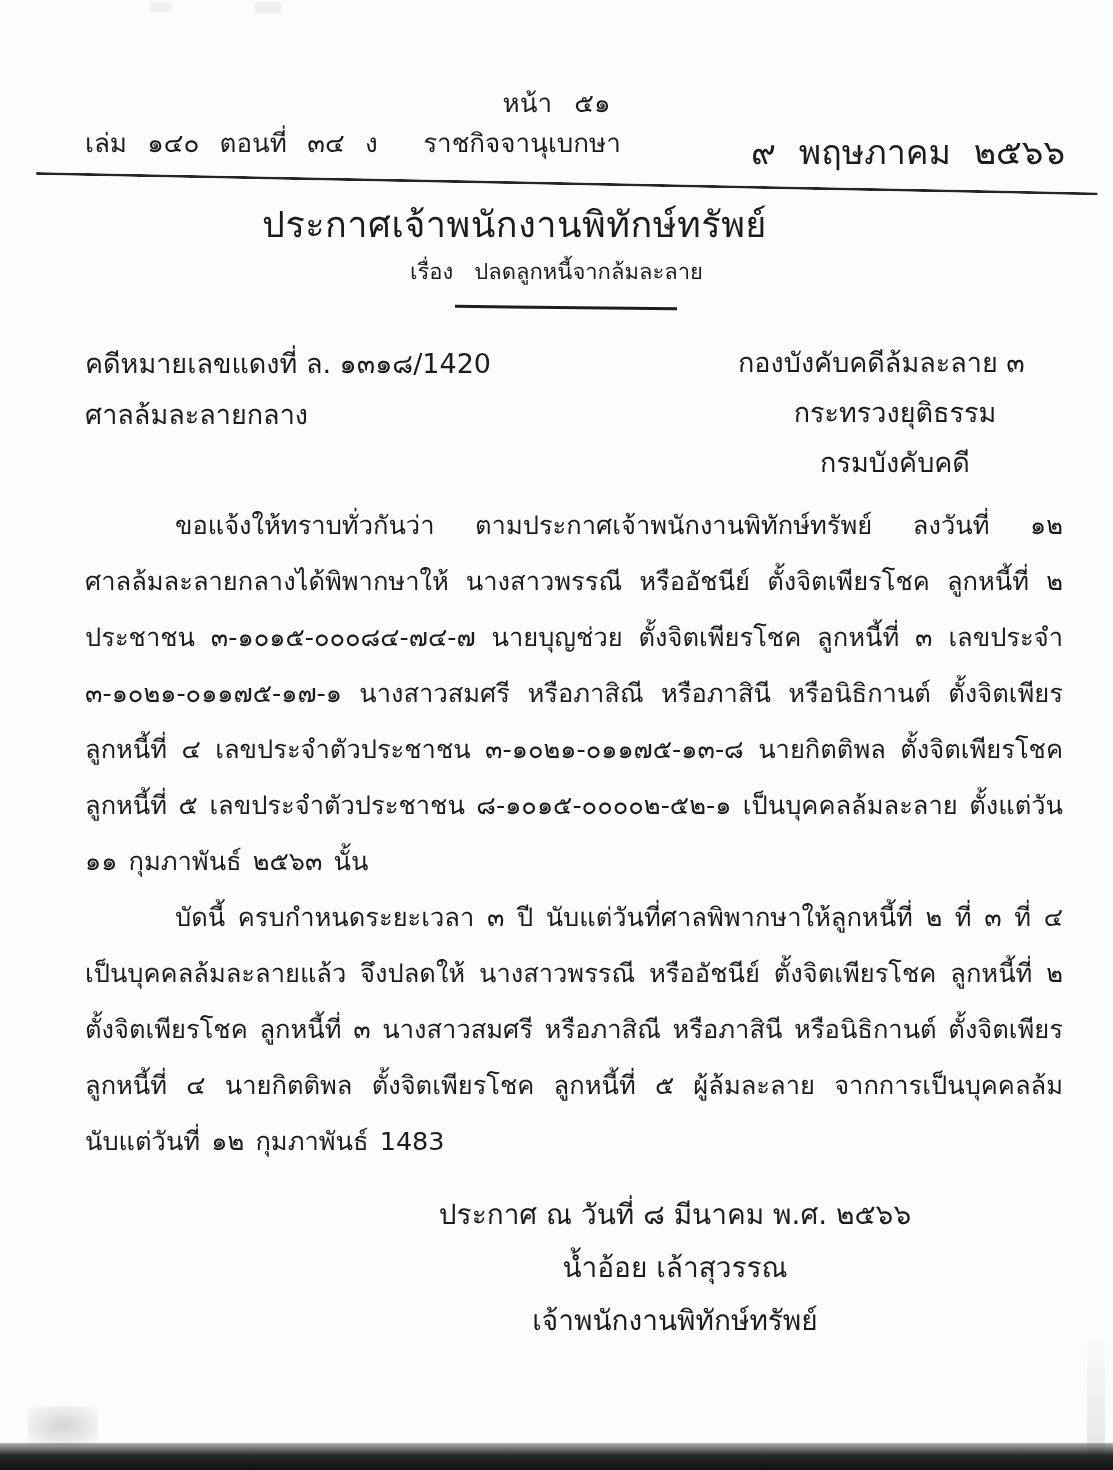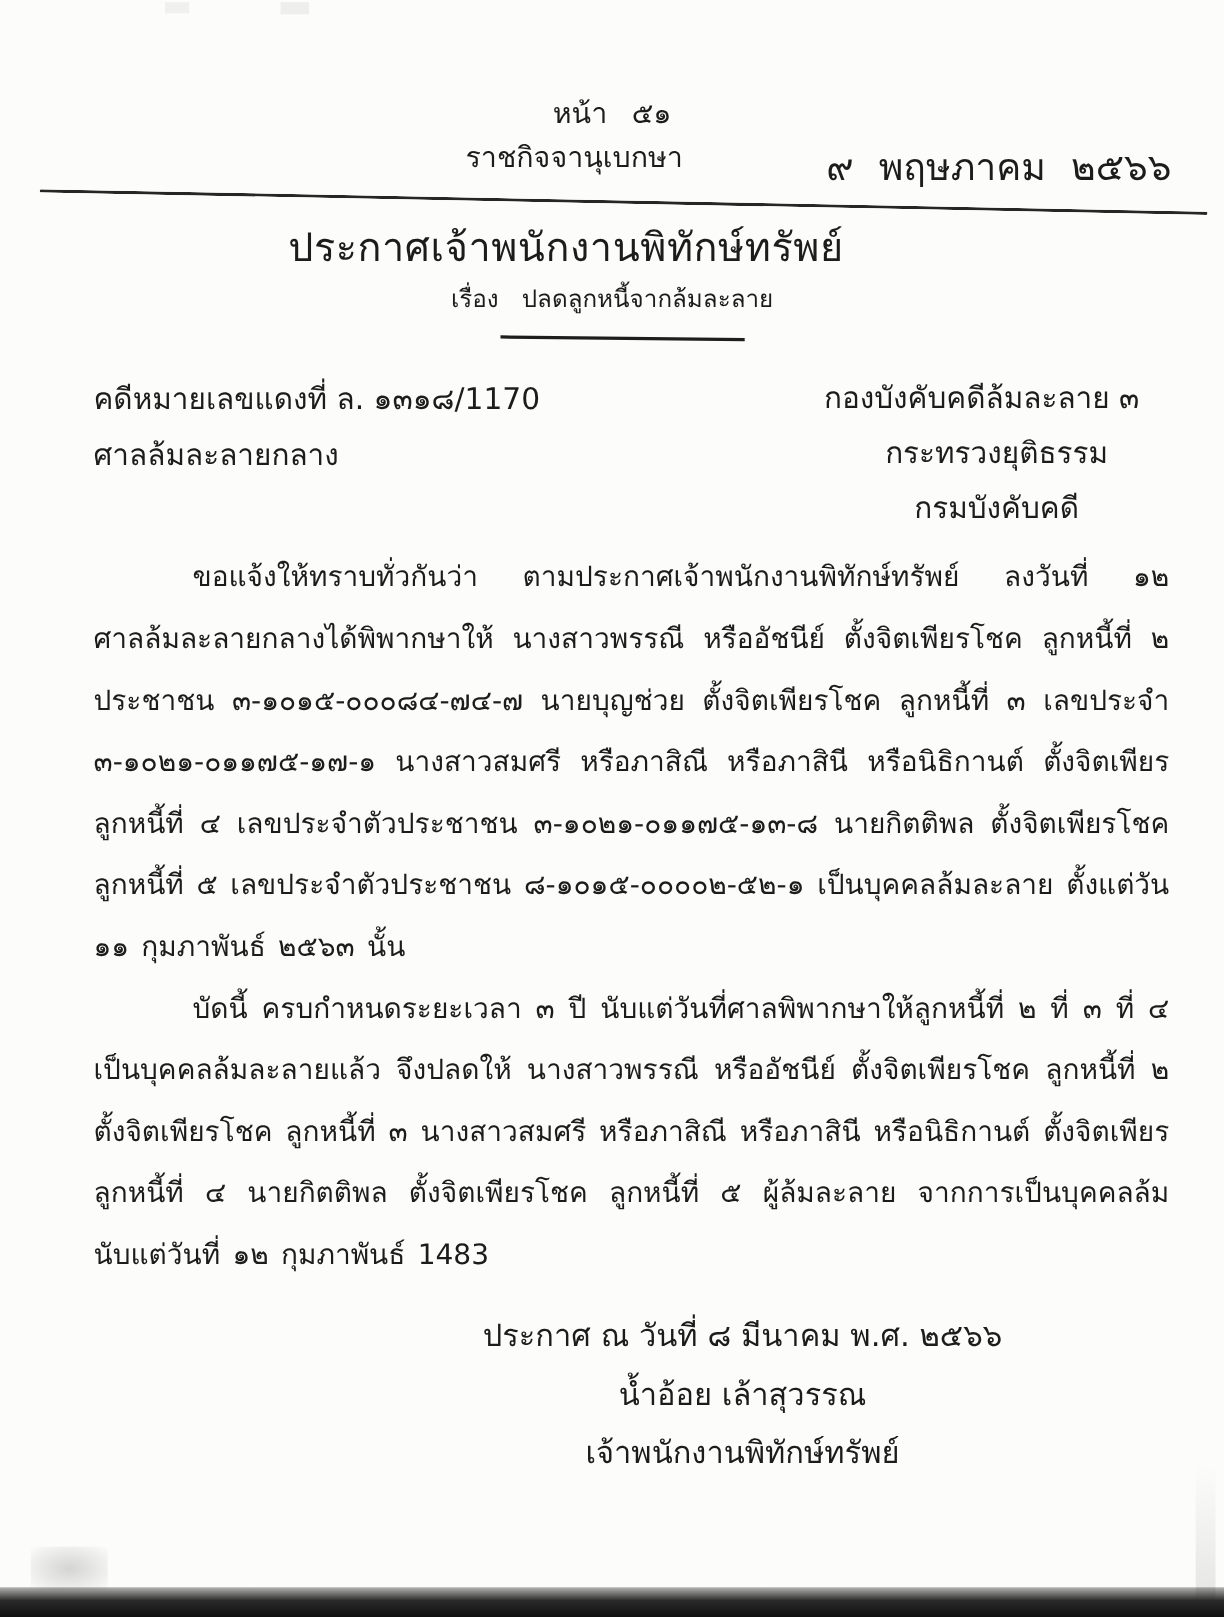--- a/index.html
+++ b/index.html
@@ -48,21 +48,21 @@
     position:absolute;top:306px;left:455px;width:222px;height:0;
     border-top:3px solid #1e1e1e;
     transform:rotate(.6deg);
   }
   
   .case-left{
     position:absolute;top:338px;left:85px;
     font-size:27px;line-height:51px;
   }
   .case-right{
-    position:absolute;top:338px;right:42px;width:330px;
+    position:absolute;top:338px;right:53px;width:330px;
     text-align:center;font-size:27px;line-height:50px;
   }
   .case-right .l1{text-align:left;padding-left:8px;}
   
   .body-text{
     position:absolute;top:497px;left:85px;width:978px;
     font-size:25.5px;
   }
   .bline{
     height:56px;line-height:56px;overflow:hidden;
@@ -94,30 +94,31 @@
 </style>
 </head>
 <body>
 
 <div class="page">
 
   <div class="mark-a"></div>
   <div class="mark-b"></div>
 
   <div class="page-label">หน้า ๕๑</div>
+  <div class="vol-label">เล่ม ๑๔๐ ตอนที่ ๓๔ ง</div>
   <div class="gazette-name">ราชกิจจานุเบกษา</div>
   <div class="date-label">๙ พฤษภาคม ๒๕๖๖</div>
   <div class="header-rule"></div>
 
   <div class="doc-title">ประกาศเจ้าพนักงานพิทักษ์ทรัพย์</div>
   <div class="doc-subject">เรื่อง   ปลดลูกหนี้จากล้มละลาย</div>
   <div class="subject-rule"></div>
 
   <div class="case-left">
-    <div>คดีหมายเลขแดงที่ ล. ๑๓๑๘/1170</div>
+    <div>คดีหมายเลขแดงที่ ล. ๑๓๑๘/1420</div>
     <div>ศาลล้มละลายกลาง</div>
   </div>
   <div class="case-right">
     <div class="l1">กองบังคับคดีล้มละลาย ๓</div>
     <div>กระทรวงยุติธรรม</div>
     <div>กรมบังคับคดี</div>
   </div>
 
   <div class="body-text">
     <div class="bline indent">ขอแจ้งให้ทราบทั่วกันว่า ตามประกาศเจ้าพนักงานพิทักษ์ทรัพย์ ลงวันที่ ๑๒ มีนาคม ๒๕๖๓</div>

